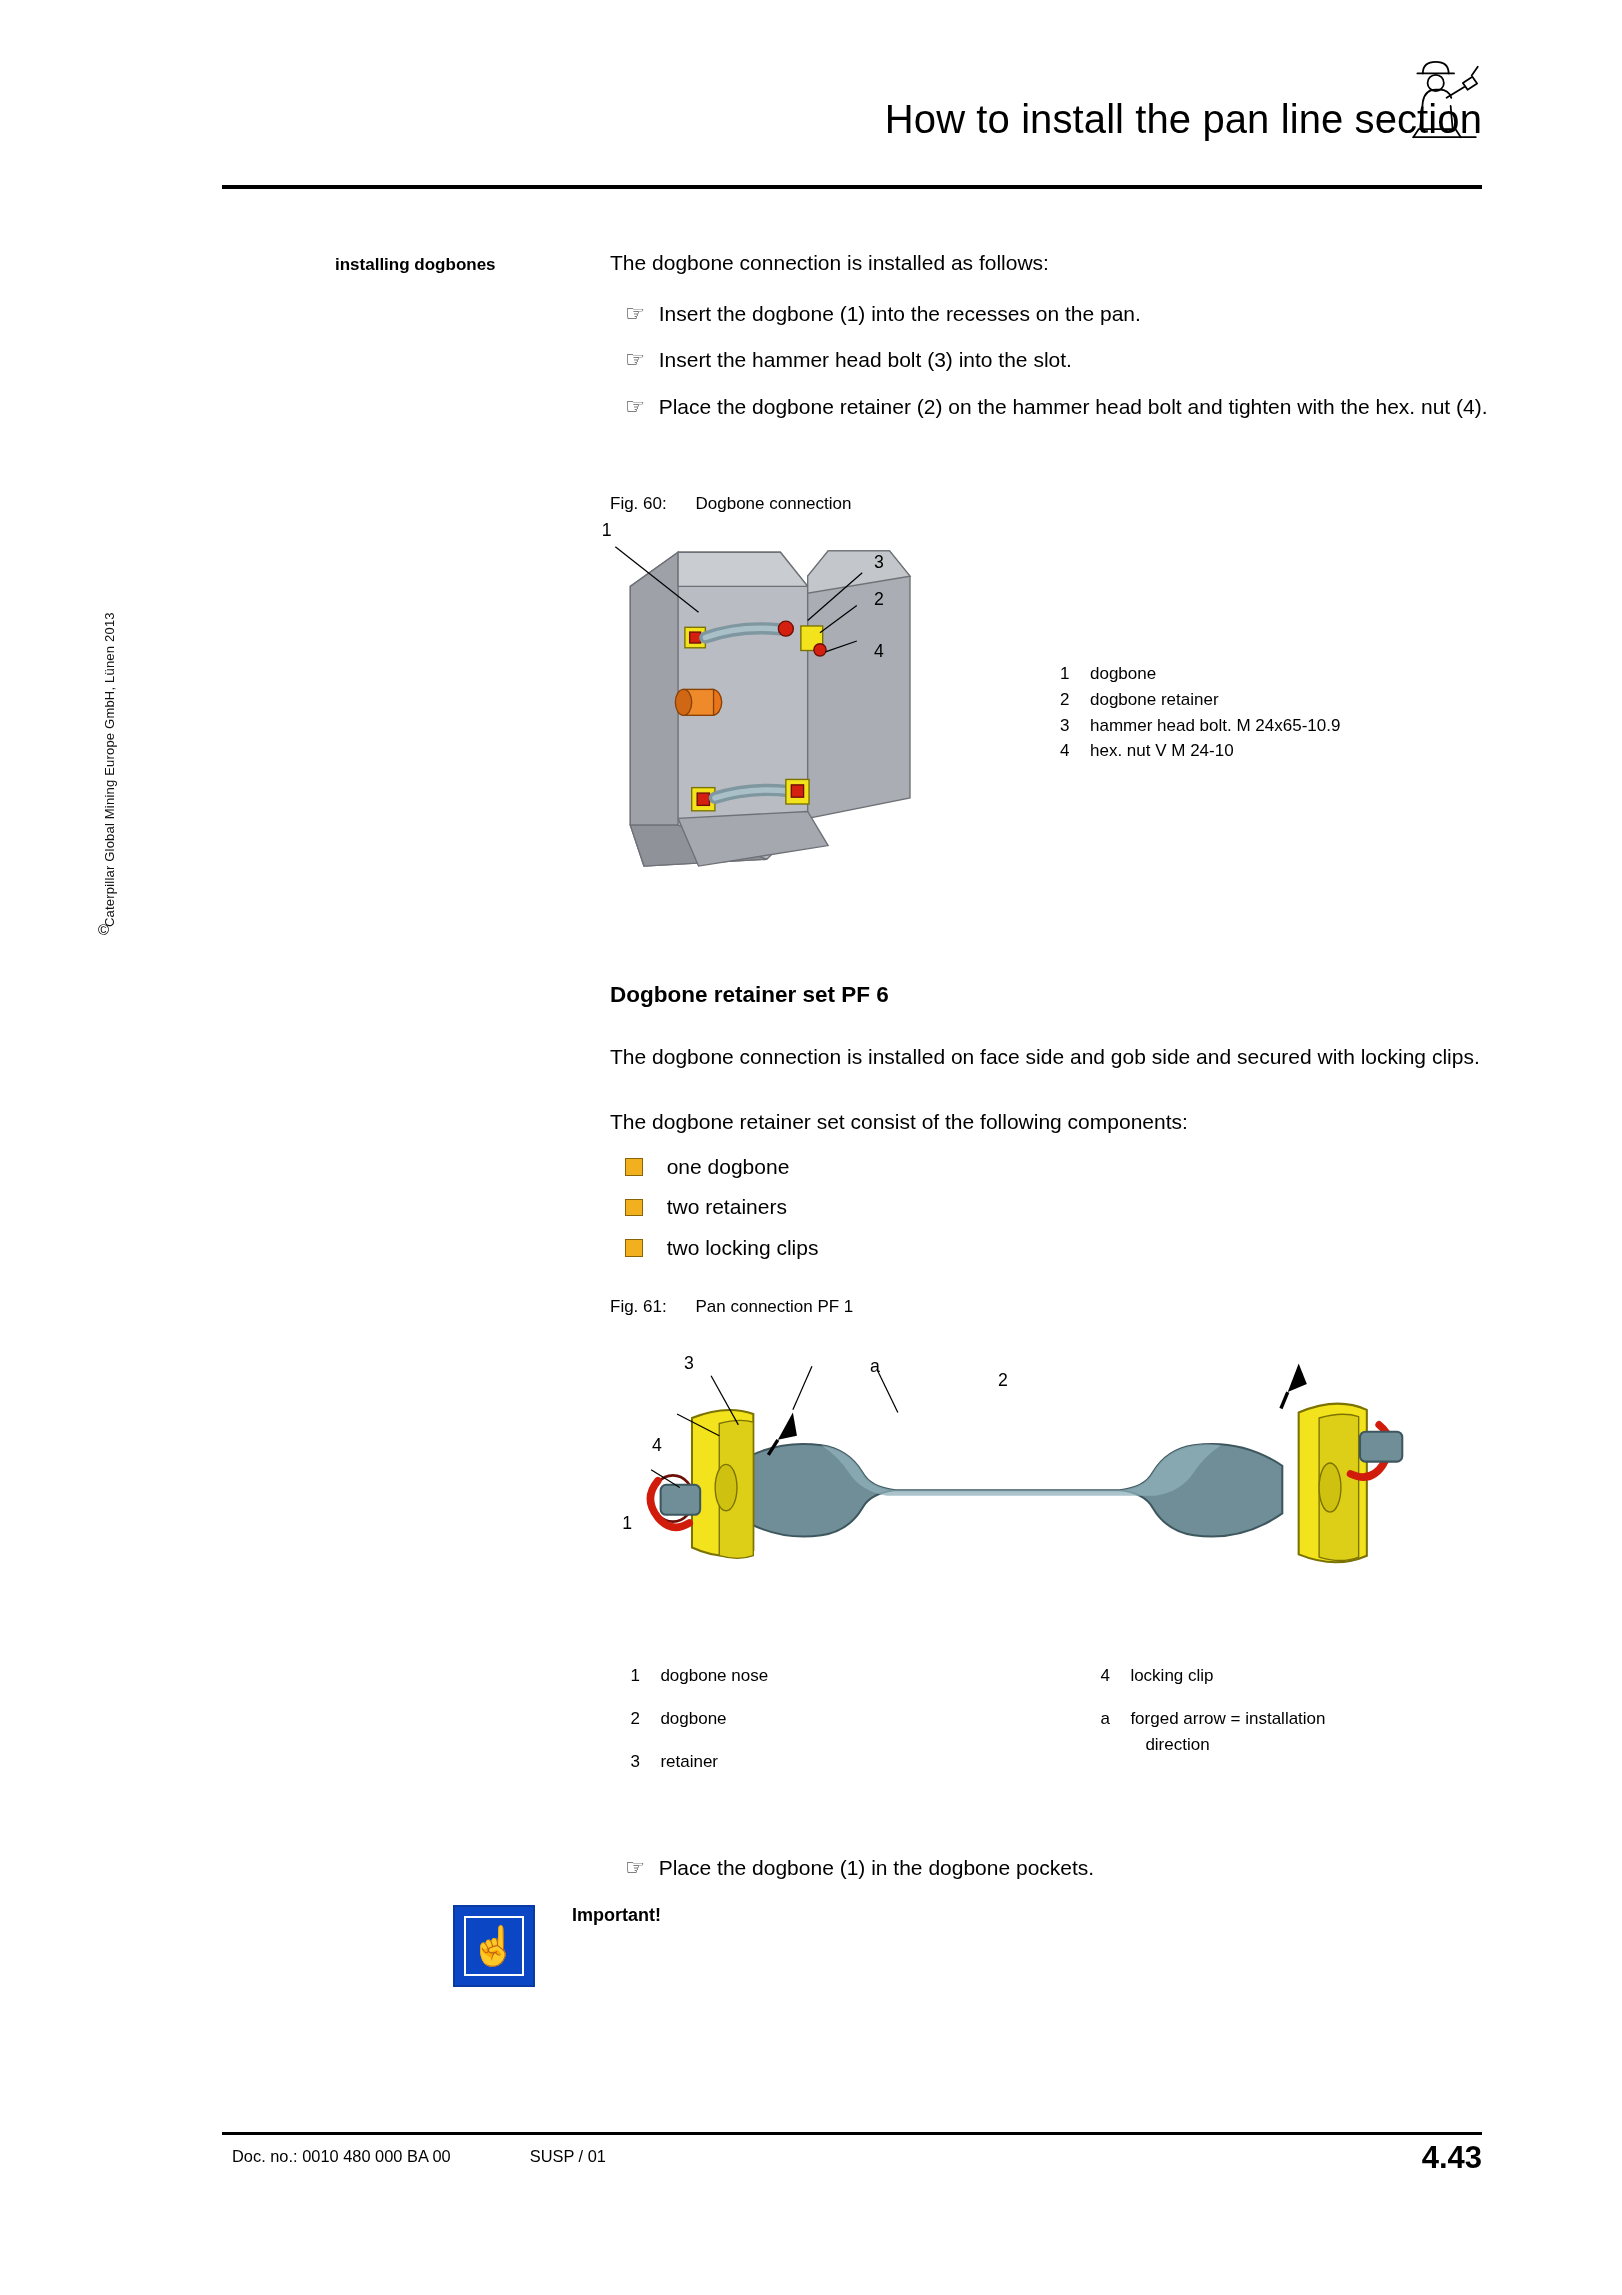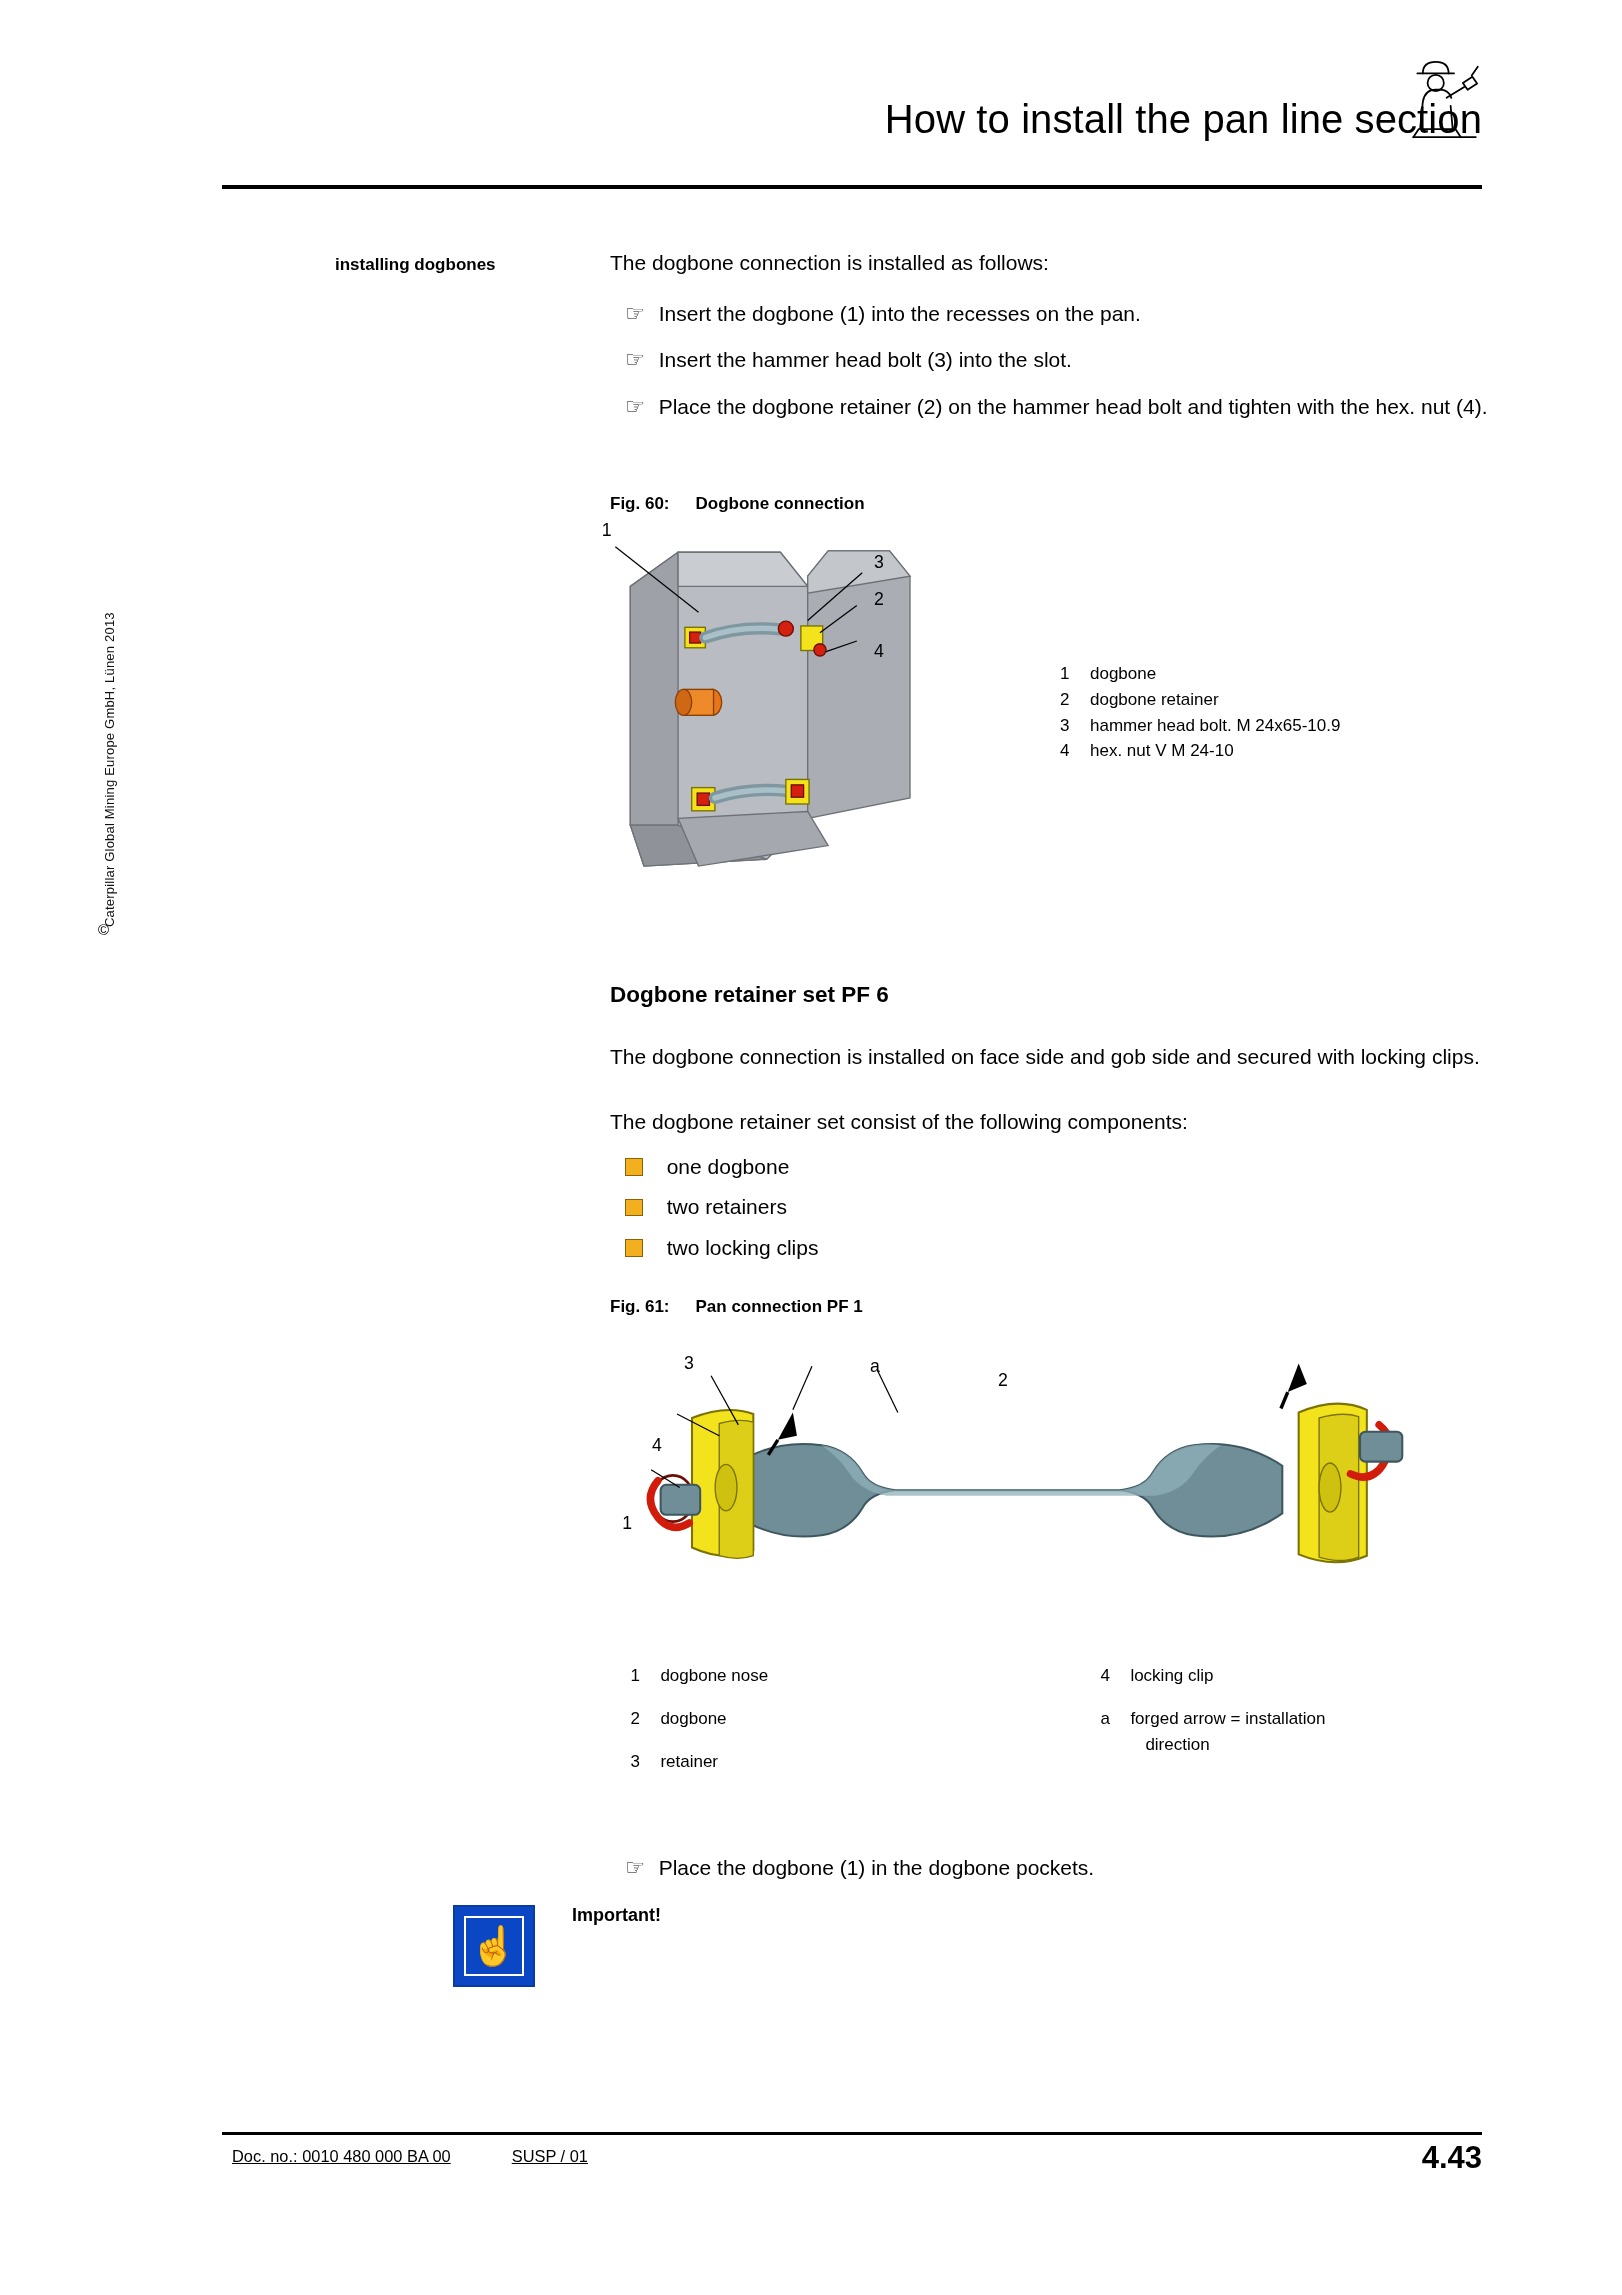--- a/index.html
+++ b/index.html
@@ -108,21 +108,21 @@
     color: #000;
   }
   .hand-text {
     font-size: 21px;
     line-height: 1.3;
     padding-left: 2.7px;
   }
 
   .figcaption {
     font-size: 17px;
-    font-weight: bold;
+    font-weight: normal;
     display: flex;
     gap: 24.5px;
   }
   .figcaption .num { width: 61px; }
 
   
   .fig60-wrap {
     position: absolute;
     top: 269px;
     left: 0;
@@ -243,22 +243,21 @@
     top: 2132px;
     height: 3.4px;
     background: #000;
   }
   .footer {
     position: absolute;
     left: 232px;
     top: 2147px;
     font-size: 16.4px;
     display: flex;
-    gap: 61px;
-    text-decoration: underline;
+    gap: 79px;
   }
   .page-no {
     position: absolute;
     right: 140px;
     top: 2140px;
     font-size: 31px;
     font-weight: bold;
     margin-left: 29px;
   }
 

